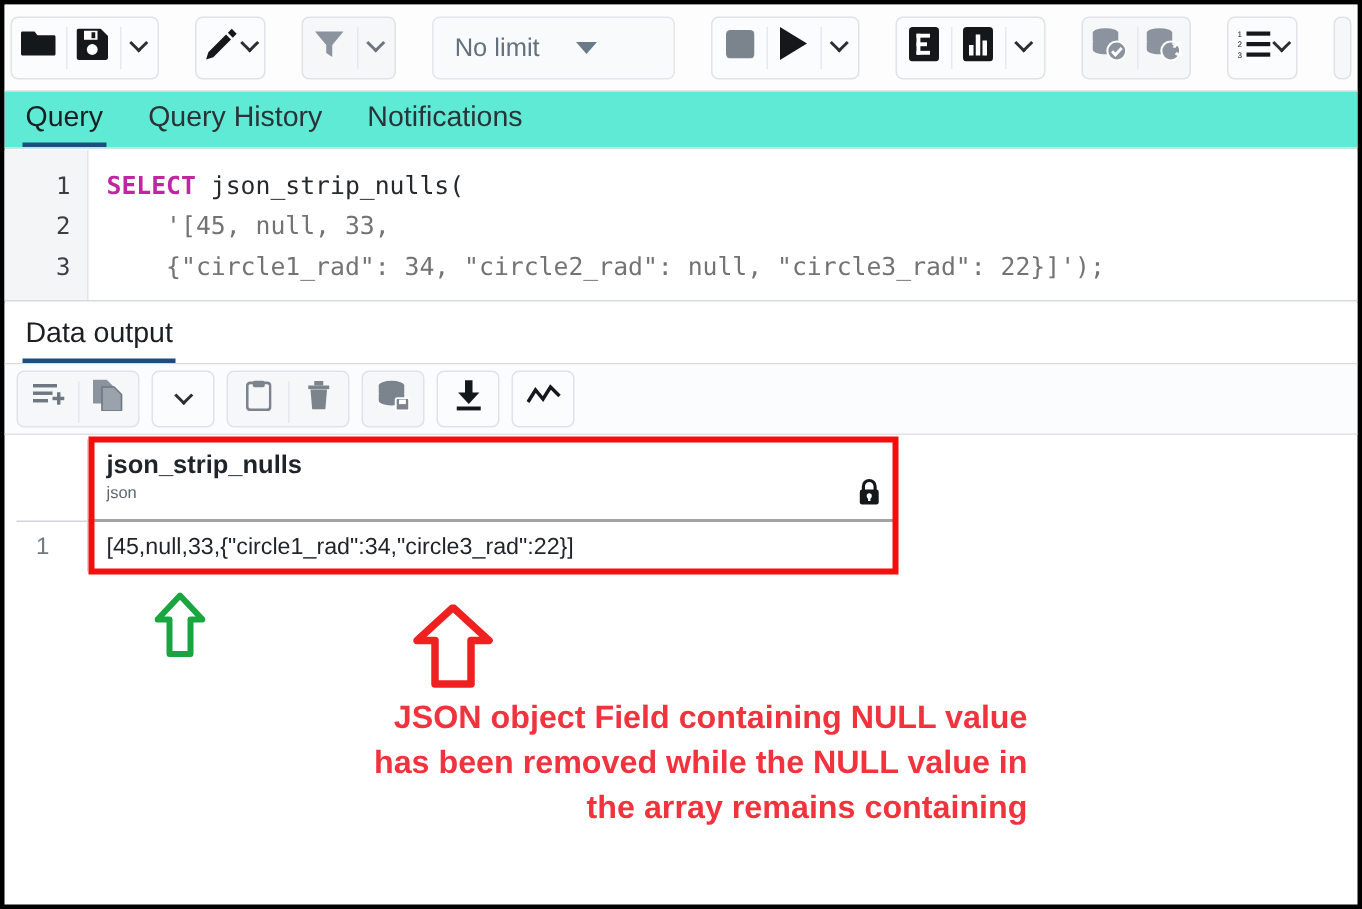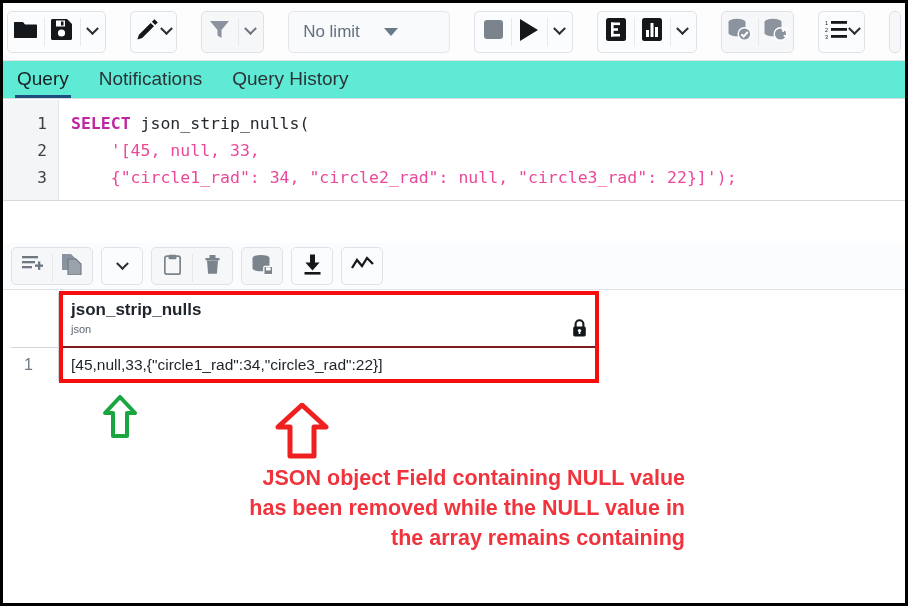--- a/index.html
+++ b/index.html
@@ -124,21 +124,21 @@
   .code {
     flex: 1; padding-top: 10px; padding-left: 12px;
     font-family: "DejaVu Sans Mono", monospace;
     font-size: 16.5px; line-height: 27px;
     color: #24292e;
     white-space: pre;
     overflow: hidden;
   }
   .kw { color: #c026a3; font-weight: bold; text-align: center; }
   .fn { color: #24292e; }
-  .str { color: #ec4899; }
+  .str { color: #737373; }
 
   
   .dataout-tabs {
     position: absolute; left: 0; top: 199px;
     width: 902px; height: 41px;
     background: #ffffff;
     border-bottom: 1px solid #d8dce0;
     display: flex; align-items: flex-end;
     padding-left: 12px;
   }
@@ -174,21 +174,21 @@
     background: #ffffff;
   }
   .rownum-cell {
     height: 33px; display: flex; align-items: center;
     padding-left: 13px;
     font-size: 16px; color: #707a84;
   }
   .data-col { flex: 1; position: relative; }
   .col-head {
     height: 55px;
-    border-bottom: 2px solid #7f1d1d;
+    border-bottom: 2px solid #a3a3a3;
     padding: 6px 10px 0 12px;
     display: flex; justify-content: space-between;
     background: #ffffff;
   }
   .col-name {
     font-size: 17px; font-weight: bold; color: #1e242a;
     line-height: 21px;
   }
   .col-type {
     font-size: 11px; color: #5d6670; line-height: 19px;
@@ -381,38 +381,43 @@
     <div class="btn-group light" style="width:14px;overflow:hidden">
       <div class="tbtn"></div>
     </div>
   </div>
 
   <div class="tabs">
     <div class="tab active">
       <span>Query</span>
     </div>
     <div class="tab">
+      <span>Query History</span>
+    </div>
+    <div class="tab">
       <span>Notifications</span>
-    </div>
-    <div class="tab">
-      <span>Query History</span>
     </div>
   </div>
 
   <div class="editor">
     <div class="gutter">
       <div>1</div>
       <div>2</div>
       <div>3</div>
     </div>
     <div class="code"><span class="kw">SELECT</span><span class="fn"> json_strip_nulls(</span>
 <span class="str">    '[45, null, 33,</span>
 <span class="str">    {"circle1_rad": 34, "circle2_rad": null, "circle3_rad": 22}]');</span></div>
   </div>
 
+  <div class="dataout-tabs">
+    <div class="tab active">
+      <span>Data output</span>
+    </div>
+  </div>
 
   <div class="out-toolbar">
     <div class="btn-group light">
       <div class="tbtn">
         <span>
           <svg width="21" height="18" viewBox="0 0 21 18">
             <rect x="0" y="1" width="16" height="2.3" fill="#6f7880"></rect>
             <rect x="0" y="6" width="13" height="2.3" fill="#6f7880"></rect>
             <rect x="0" y="11" width="10" height="2.3" fill="#6f7880"></rect>
             <rect x="13" y="9.5" width="8" height="2.3" fill="#6f7880"></rect>

